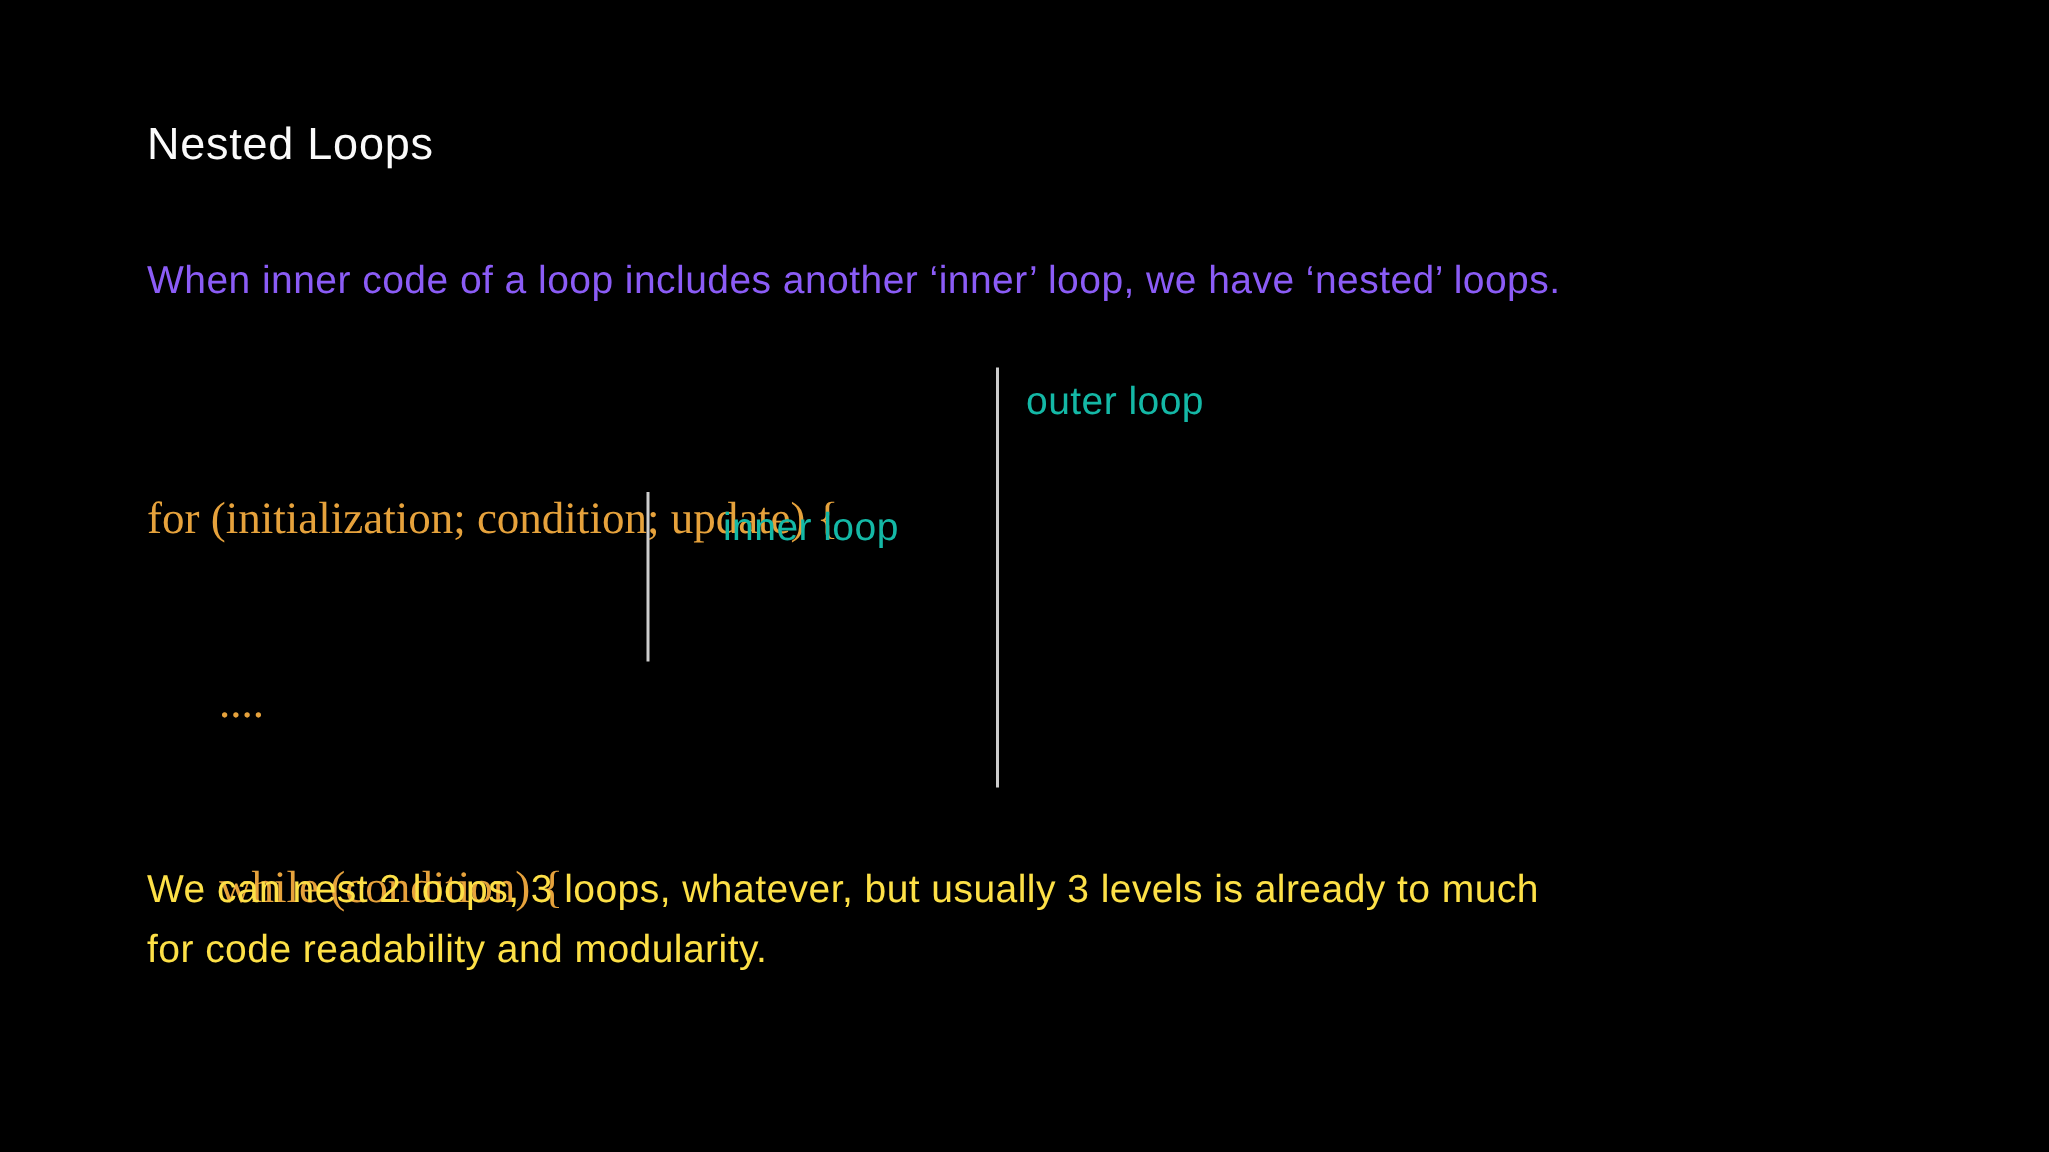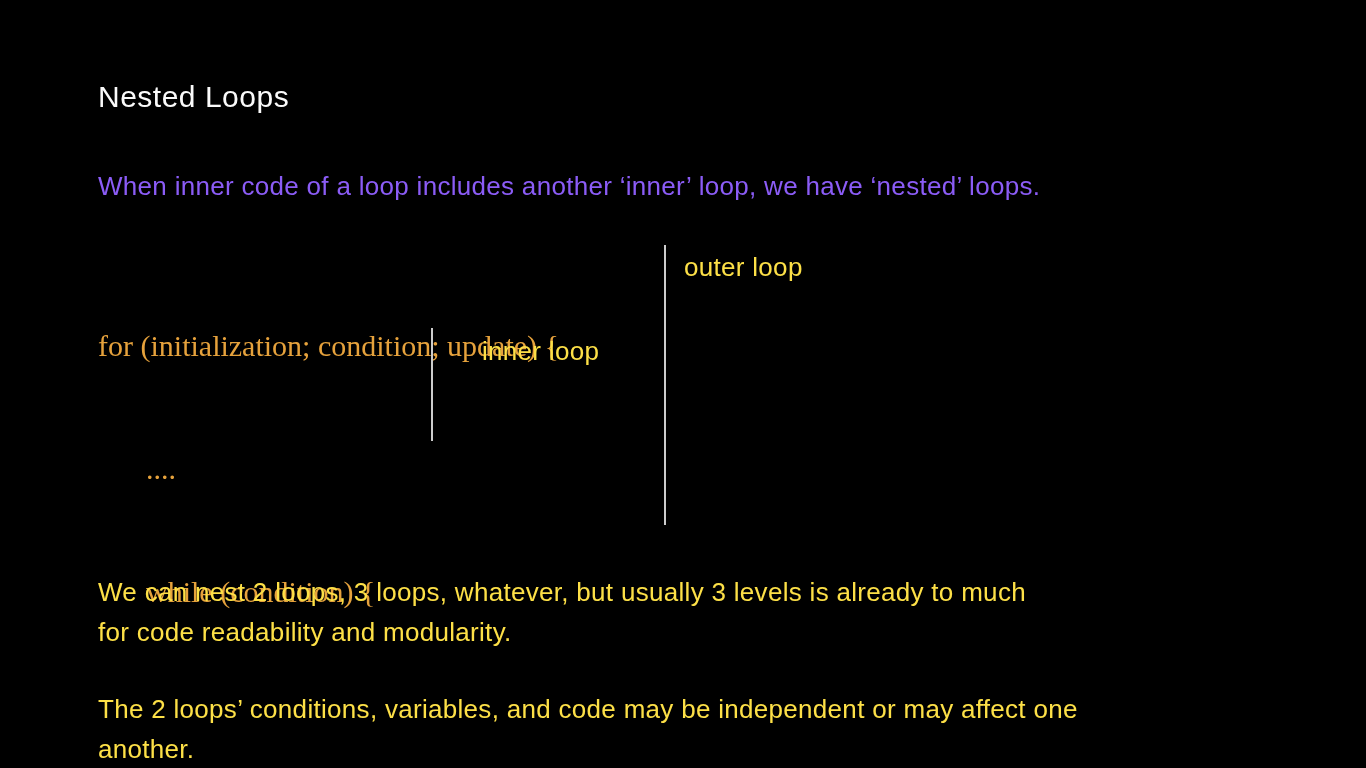--- a/index.html
+++ b/index.html
@@ -58,21 +58,21 @@
   }
   .vline-outer {
     left: 664px;
     top: 245px;
     height: 280px;
   }
   .loop-label {
     position: absolute;
     font-size: 26px;
     letter-spacing: 0.3px;
-    color: #fde047;
+    color: #14b8a6;
     white-space: nowrap;
   }
   .label-inner {
     left: 482px;
     top: 336px;
   }
   .label-outer {
     left: 684px;
     top: 252px;
   }
@@ -109,15 +109,14 @@
   <div class="vline vline-inner"></div>
   <div class="vline vline-outer"></div>
 
   <div class="loop-label label-inner">inner loop</div>
 
   <div class="loop-label label-outer">outer loop</div>
 
   <div class="para para-1">We can nest 2 loops, 3 loops, whatever, but usually 3 levels is already to much
 for code readability and modularity.</div>
 
-  <div class="para para-2">The 2 loops’ conditions, variables, and code may be independent or may affect one another.</div>
 
 </div>
 
 </body></html>

